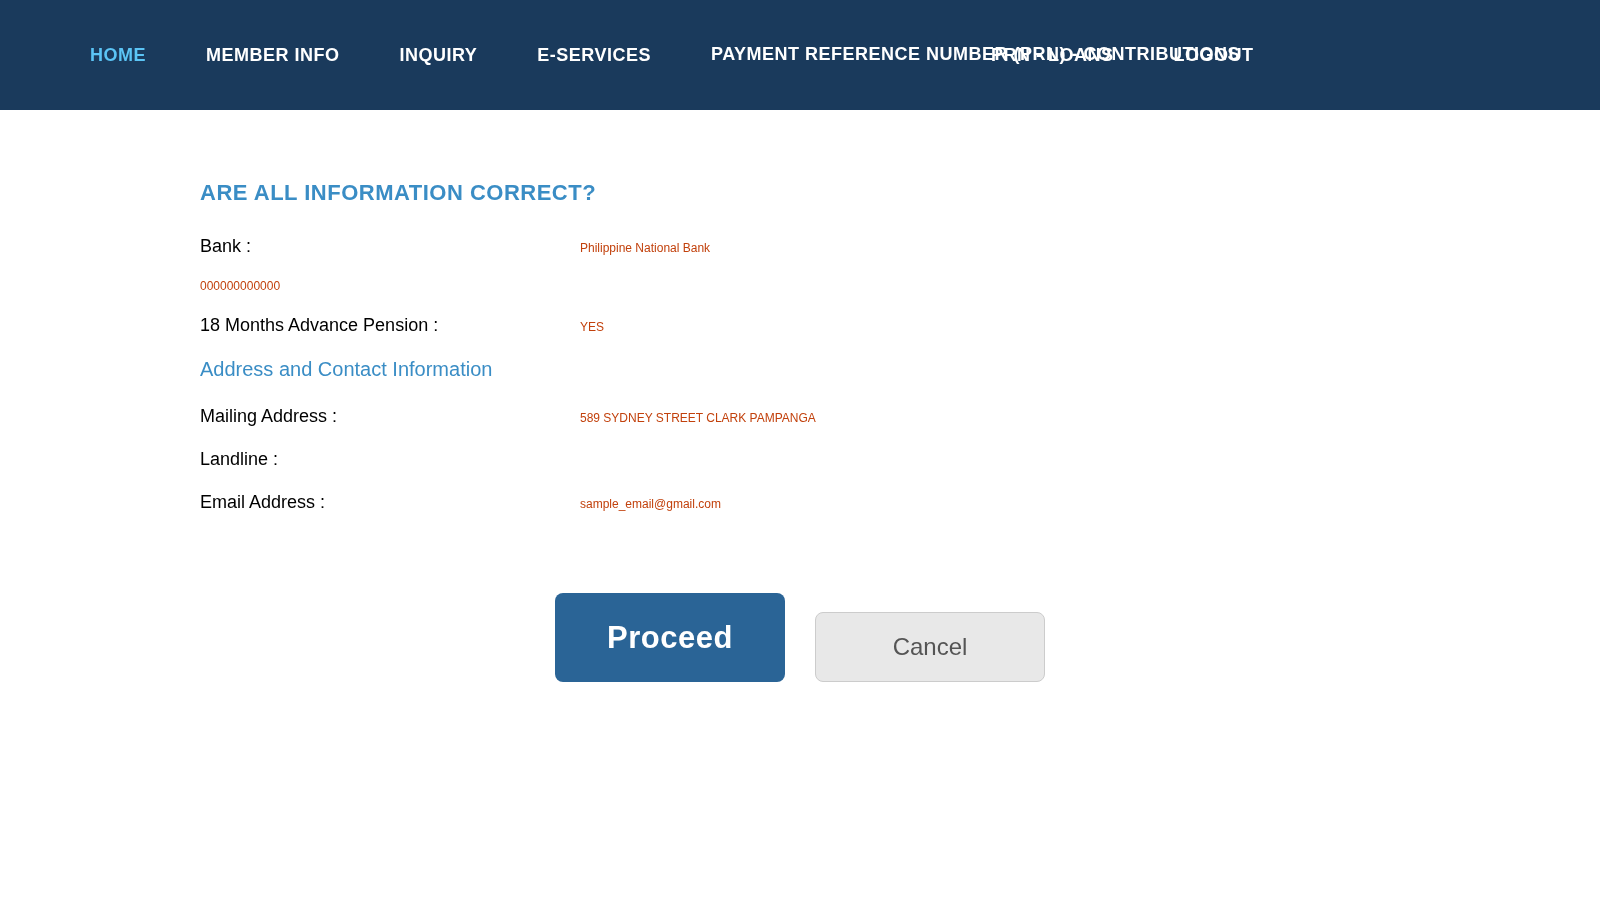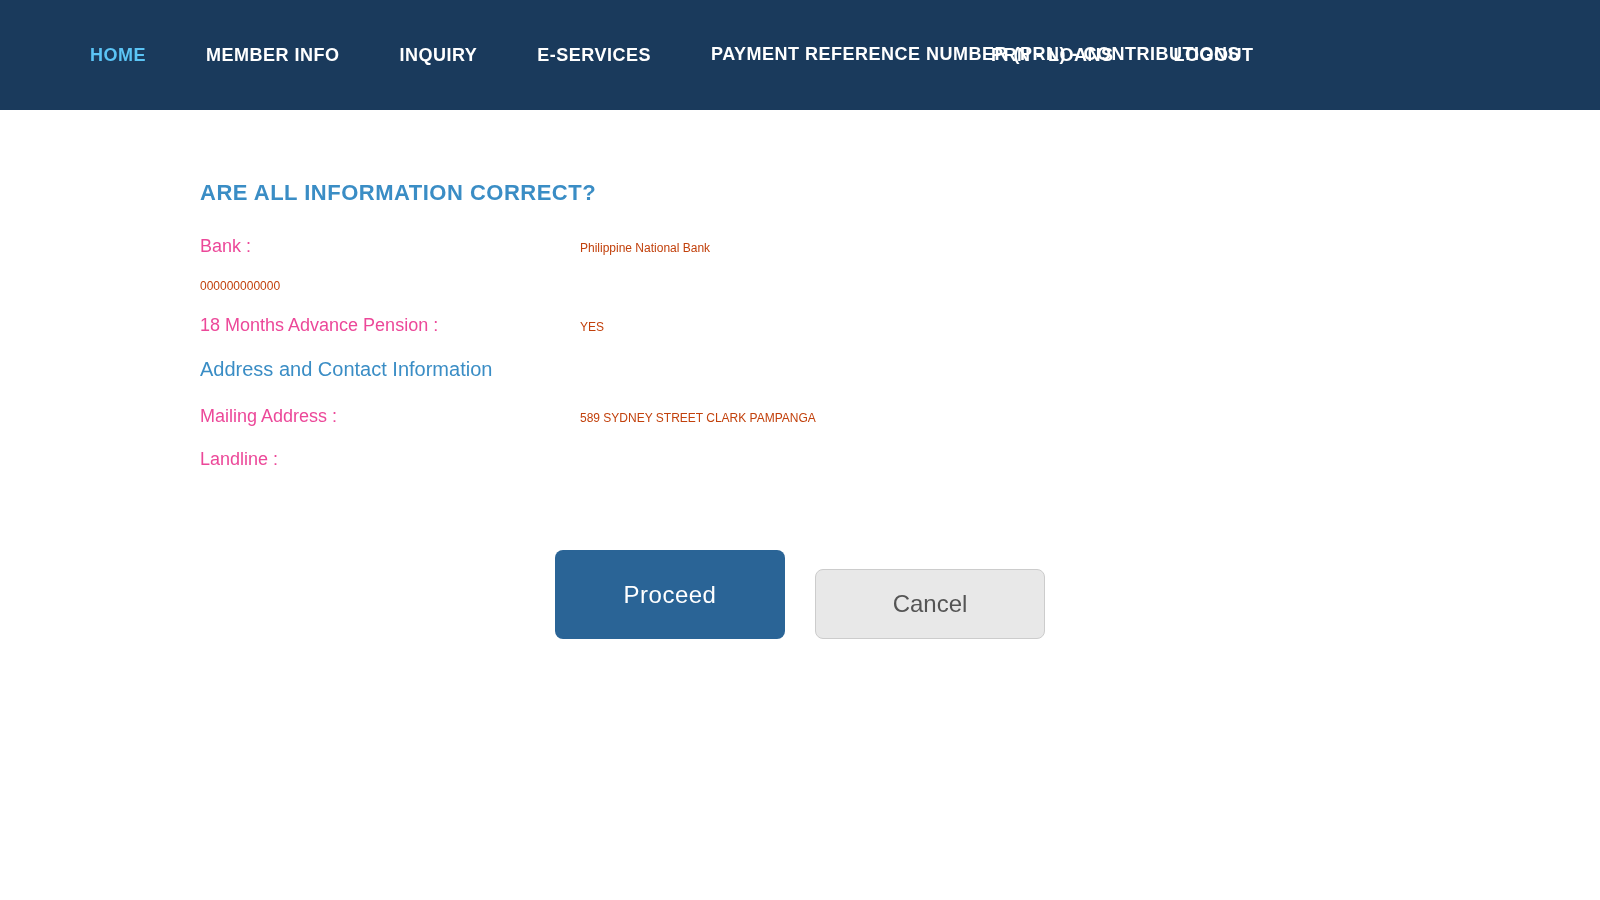--- a/index.html
+++ b/index.html
@@ -68,21 +68,21 @@
       margin-bottom: 10px;
     }
 
     .info-row {
       display: flex;
       align-items: baseline;
       margin-bottom: 22px;
     }
 
     .info-label {
-      color: #ec4899;
+      color: #000000;
       font-size: 18px;
       width: 380px;
       flex-shrink: 0;
     }
 
     .info-value {
       color: #c2410c;
       font-size: 12px;
     }
 
@@ -99,22 +99,22 @@
       justify-content: center;
       gap: 30px;
       margin-top: 80px;
     }
 
     .btn-proceed {
       background-color: #2a6496;
       color: #ffffff;
       border: none;
       border-radius: 8px;
-      font-size: 24px;
-      font-weight: normal;
+      font-size: 31px;
+      font-weight: bold;
       padding: 20px 0;
       width: 230px;
       cursor: pointer;
       letter-spacing: 0.5px;
     }
 
     .btn-cancel {
       background-color: #e8e8e8;
       color: #555555;
       border: 1px solid #cccccc;
@@ -162,20 +162,24 @@
 
   <div class="info-table">
     <div class="info-row">
       <span class="info-label">Mailing Address :</span>
       <span class="info-value">589 SYDNEY STREET CLARK PAMPANGA</span>
     </div>
     <div class="info-row">
       <span class="info-label">Landline :</span>
       <span class="info-value"></span>
     </div>
+    <div class="info-row">
+      <span class="info-label">Email Address :</span>
+      <span class="info-value">sample_email@gmail.com</span>
+    </div>
   </div>
 
   <div class="button-row">
     <button class="btn-proceed">Proceed</button>
     <button class="btn-cancel">Cancel</button>
   </div>
 
 </div>
 
 </body></html>

